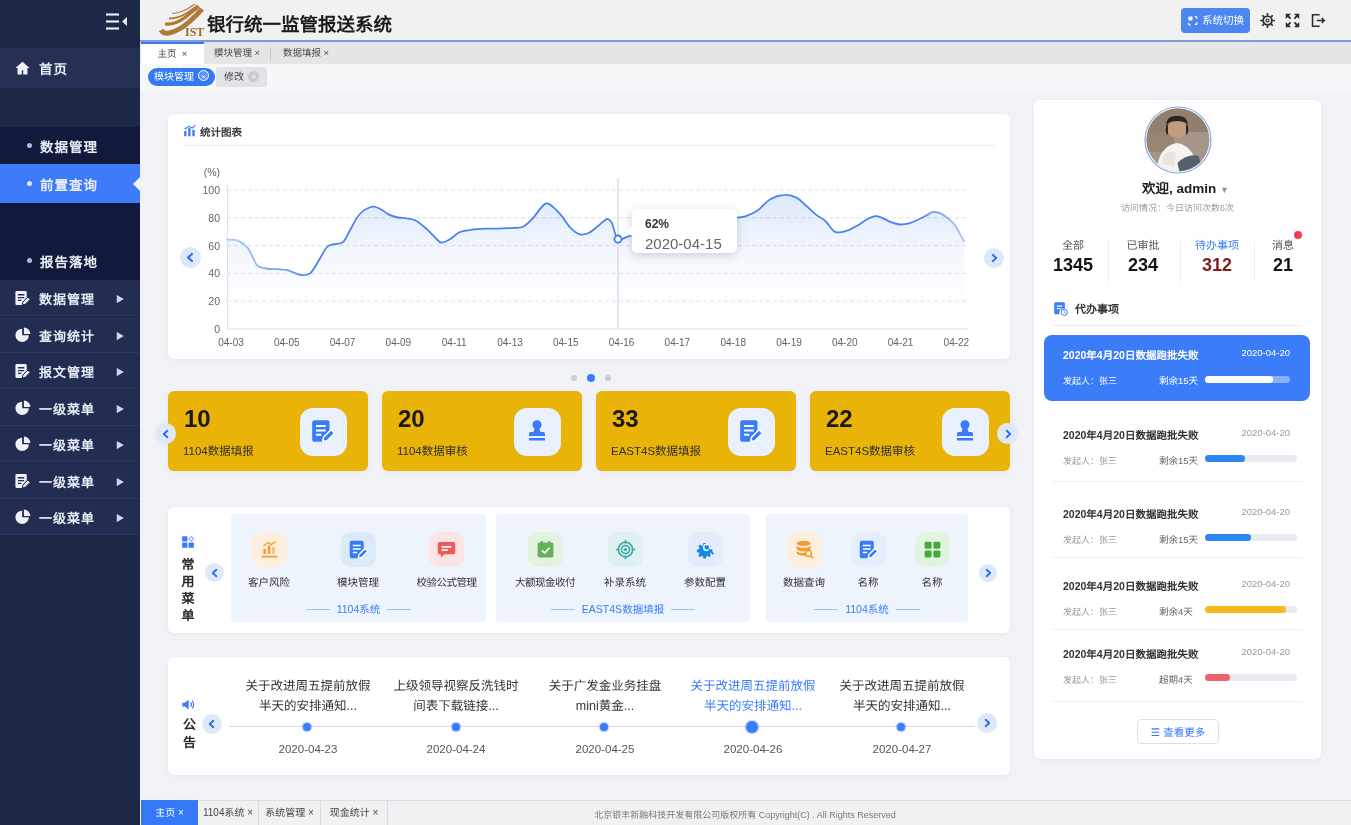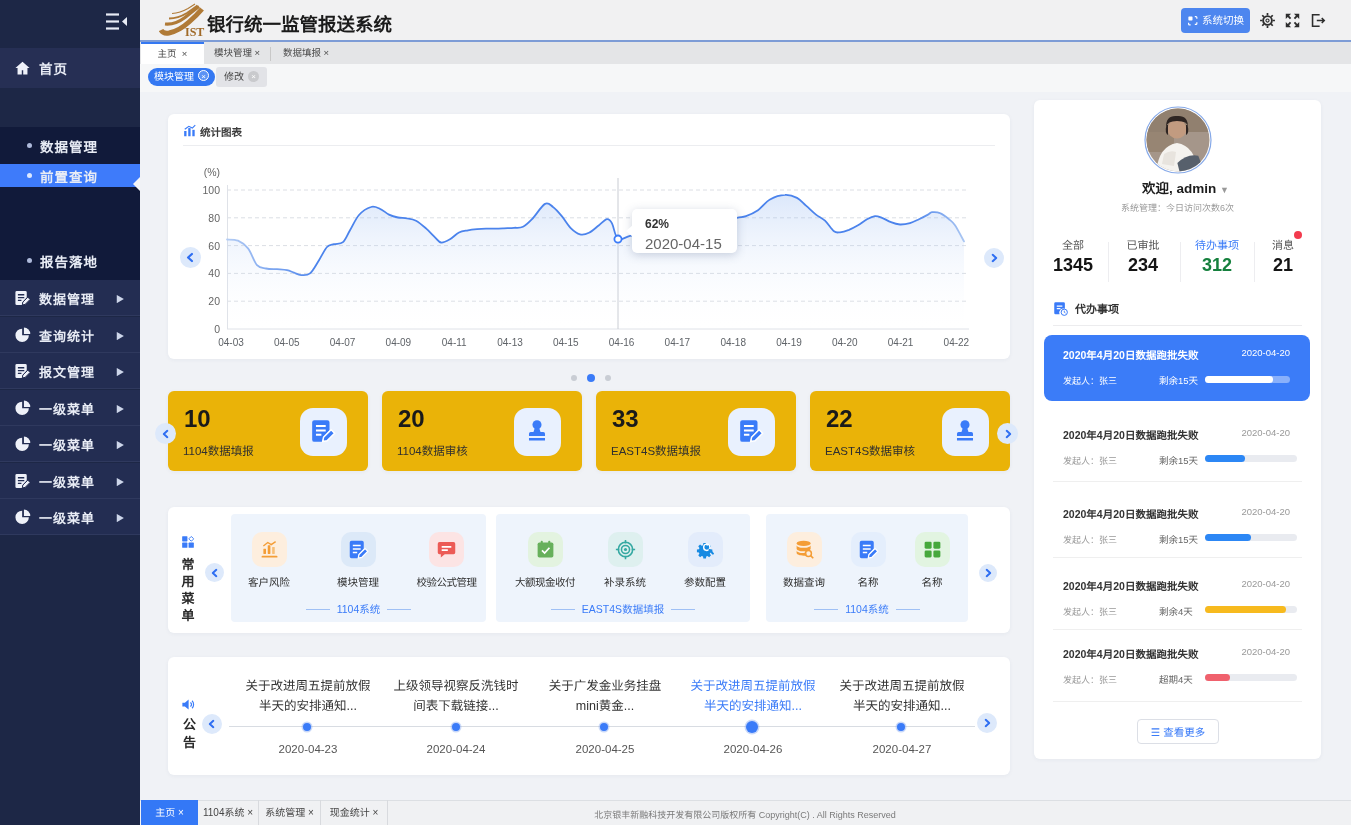--- a/index.html
+++ b/index.html
@@ -179,21 +179,21 @@
     <svg class="ic" viewBox="0 0 24 24" fill="#eef1f9">
         <path d="M12 3 L2 12 h3 v9 h6 v-6 h2 v6 h6 v-9 h3 Z"></path>
       </svg>
     <span class="txt" style="font-weight:bold;">首页</span>
   </div>
   <div style="position:absolute;left:0;top:127px;width:140px;height:153px;background:#111a3a;"></div>
   <div class="mi sub" style="top:127px;height:37px;">
       <span class="dot"></span>
       <span class="txt" style="font-weight:bold;">数据管理</span>
     </div>
-  <div class="mi sub" style="top:164px;height:23px;background:#3e7bfa;">
+  <div class="mi sub" style="top:164px;height:39px;background:#3e7bfa;">
       <span class="dot" style="background:#dce8ff;"></span>
       <span class="txt" style="font-weight:bold;">前置查询</span>
     <div style="position:absolute;right:0;top:13px;width:0;height:0;border-top:7px solid transparent;border-bottom:7px solid transparent;border-right:7px solid #f5f6f8;"></div>
   </div>
   <div class="mi sub" style="top:241px;height:39px;">
       <span class="dot"></span>
       <span class="txt" style="font-weight:bold;">报告落地</span>
     </div>
   <div id="groupmenu">
     <div class="mi gm" style="top:280px;">
@@ -505,34 +505,34 @@
       <path d="M12 68 Q14 40 33 37 Q52 40 54 68 Z" fill="#f5f3ef"></path>
       <circle cx="33" cy="23" r="9.5" fill="#c29b80"></circle>
       <path d="M22 21 Q22 9 33 10 Q44 9 44 21 Q44 15 33 15 Q23 15 22 21Z" fill="#2e2522"></path>
       <path d="M22.5 19 Q20.5 27 24 29 L24 19Z" fill="#2e2522"></path>
       <path d="M43.5 19 Q45.5 27 42 29 L42 19Z" fill="#2e2522"></path>
       <path d="M34 54 Q46 47 56 52 L58 68 L34 68Z" fill="#57606c" transform="rotate(-14 46 58)"></path>
       <path d="M20 48 Q26 44 32 46 L30 60 L18 58Z" fill="#e8e4de"></path>
     </g>
   </svg>
   <div style="position:absolute;left:8px;top:77px;width:287px;text-align:center;font-size:13.5px;font-weight:600;color:#1c1c1c;">欢迎, admin <span style="color:#999;font-size:9px;">▼</span></div>
-  <div style="position:absolute;left:0;top:101px;width:287px;text-align:center;font-size:9px;color:#9a9a9a;">系统管理：今日访问次数6次</div>
+  <div style="position:absolute;left:0;top:101px;width:287px;text-align:center;font-size:9px;color:#9a9a9a;">访问情况：今日访问次数6次</div>
   <div class="rstat" style="left:4px;top:136px;">
       <div class="rl">全部</div>
       <div class="rn">1345</div>
     </div>
   <div class="rsep" style="left:74px;"></div>
   <div class="rstat" style="left:74px;top:136px;">
       <div class="rl">已审批</div>
       <div class="rn">234</div>
     </div>
   <div class="rsep" style="left:146px;"></div>
   <div class="rstat" style="left:148px;top:136px;">
       <div class="rl" style="color:#3a7bf8;">待办事项</div>
-      <div class="rn" style="color:#15803d;">312</div>
+      <div class="rn" style="color:#7f1d1d;">312</div>
     </div>
   <div class="rsep" style="left:220px;"></div>
   <div class="rstat" style="left:214px;top:136px;">
       <div class="rl">消息</div>
       <div class="rn">21</div>
     </div>
   <div style="position:absolute;left:260px;top:131px;width:8px;height:8px;border-radius:50%;background:#f33b4e;"></div>
   <div style="position:absolute;left:19px;top:200px;font-size:11px;color:#333;font-weight:bold;">
     <svg style="vertical-align:-3px;margin-right:7px;" width="15" height="15" viewBox="0 0 24 24" fill="#3a7bf8">
         <path d="M4 2h13a2 2 0 012 2v8.5a6.5 6.5 0 00-8.5 8.5H4a2 2 0 01-2-2V4a2 2 0 012-2zm2 5v2h9V7zm0 4v2h6v-2z"></path>

